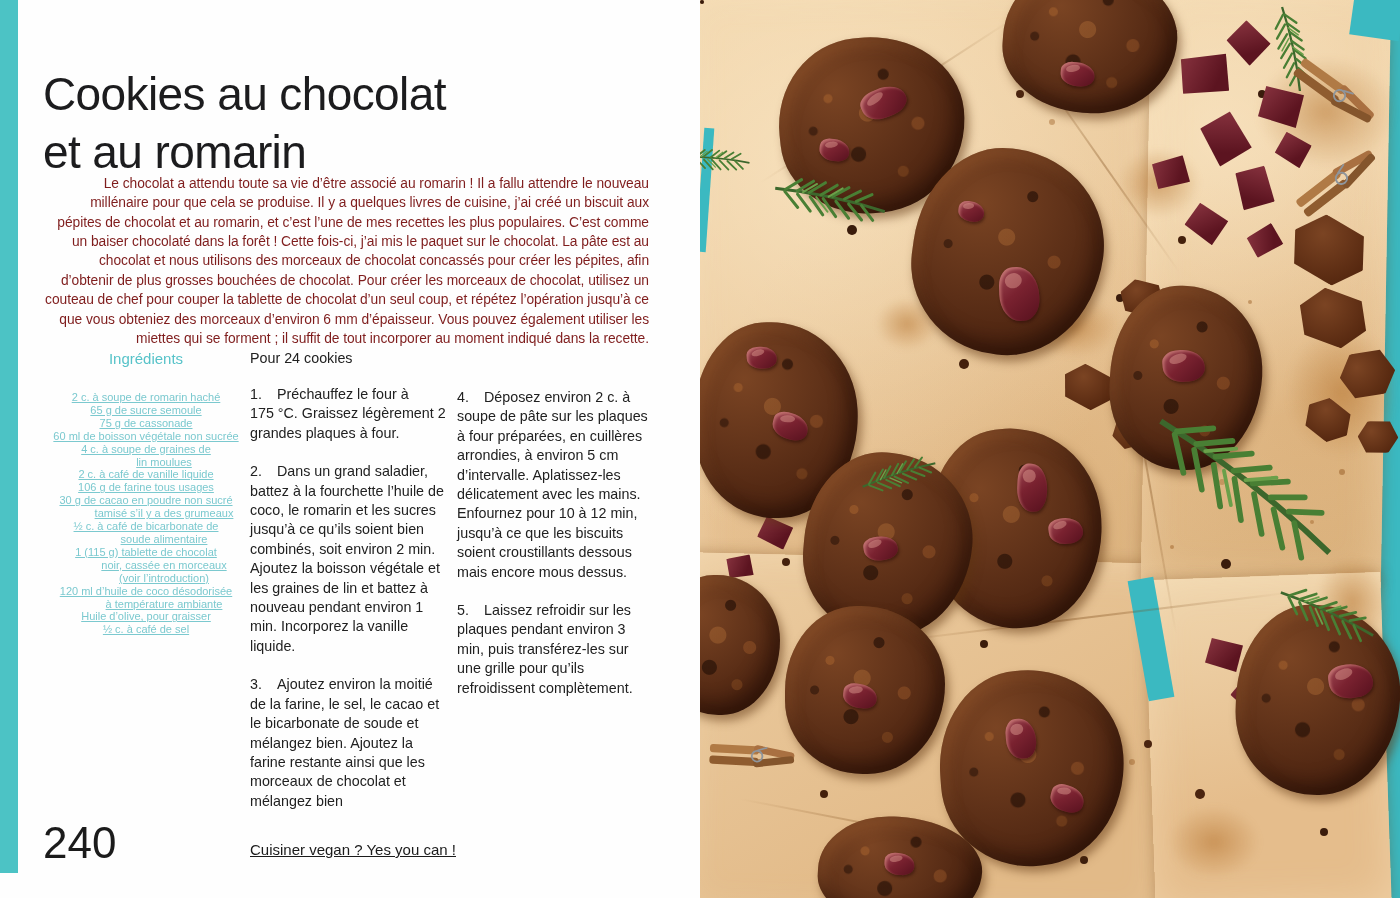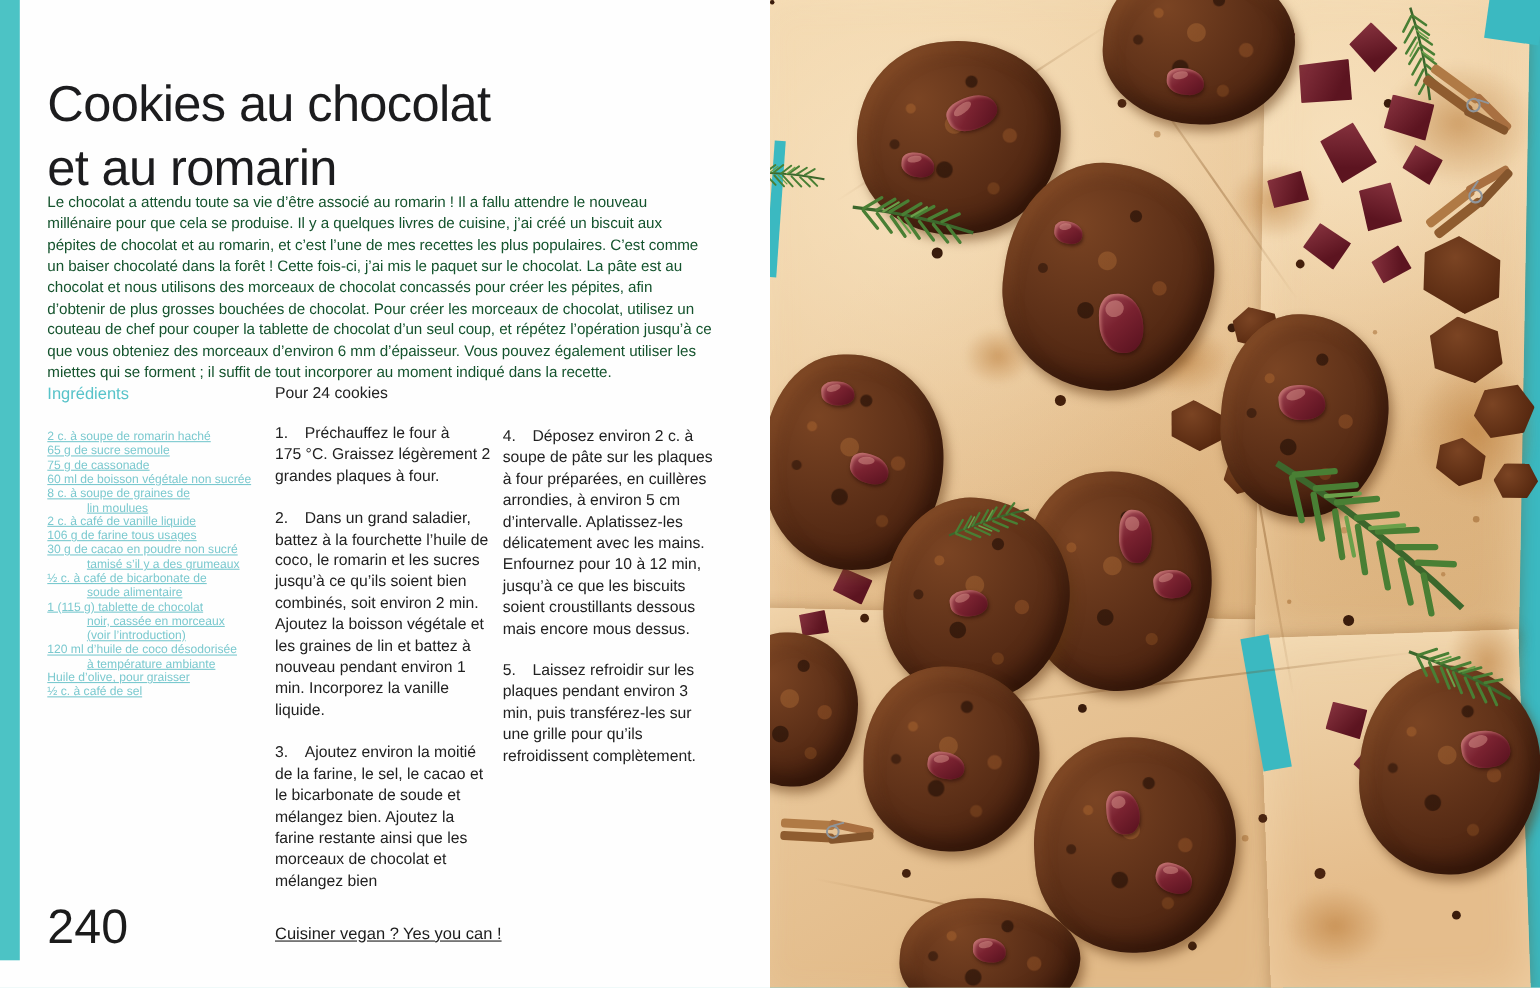--- a/index.html
+++ b/index.html
@@ -6,23 +6,23 @@
   body{width:1400px;height:898px;overflow:hidden;background:#fff;
        font-family:"Liberation Sans","DejaVu Sans",sans-serif;}
   .canvas{position:relative;width:1400px;height:668px;}
 
   
   .left-page{position:absolute;left:0;top:0;width:700px;height:898px;background:#fefefe;}
   .accent-bar{position:absolute;left:0;top:0;width:18px;height:873px;background:#4cc3c5;}
   .title{position:absolute;left:43px;top:34px;font-size:46px;line-height:58px;
          letter-spacing:-0.6px;color:#1c1c1e;font-weight:400;}
   .intro{position:absolute;left:43px;top:160px;width:606px;font-size:13.8px;
-         line-height:19.4px;color:#14532d;letter-spacing:-0.05px;}
-
-  .ing-col{position:absolute;left:43px;top:350px;width:206px;}
+         line-height:19.4px;color:#7f1d1d;letter-spacing:-0.05px;text-align:right;}
+
+  .ing-col{position:absolute;left:43px;top:350px;width:206px;text-align:center;}
   .ing-head{font-size:15px;font-weight:400;color:#57c3c9;margin:0 0 24px 0;}
   .ing-line{font-size:11px;line-height:12.9px;color:#7bc9cf;white-space:nowrap;text-decoration:underline;}
   .ing-line.cont{padding-left:36px;}
 
   .steps-col{position:absolute;top:350px;width:198px;color:#212121;}
   .col-a{left:250px;}
   .col-b{left:457px;top:388px;}
   .yield{font-size:14.3px;margin:0 0 19px 0;}
   .step{font-size:14.3px;line-height:19.4px;margin:0 0 19px 0;}
   .step-num{display:inline-block;width:27px;}
@@ -102,21 +102,21 @@
       <div>
 
           <div class="ing-line"><span>2 c. à soupe de romarin haché</span></div>
 
           <div class="ing-line"><span>65 g de sucre semoule</span></div>
 
           <div class="ing-line"><span>75 g de cassonade</span></div>
 
           <div class="ing-line"><span>60 ml de boisson végétale non sucrée</span></div>
 
-          <div class="ing-line"><span>8 c. à soupe de graines de</span></div>
+          <div class="ing-line"><span>4 c. à soupe de graines de</span></div>
 
           <div class="ing-line cont"><span>lin moulues</span></div>
 
           <div class="ing-line"><span>2 c. à café de vanille liquide</span></div>
 
           <div class="ing-line"><span>106 g de farine tous usages</span></div>
 
           <div class="ing-line"><span>30 g de cacao en poudre non sucré</span></div>
 
           <div class="ing-line cont"><span>tamisé s’il y a des grumeaux</span></div>

